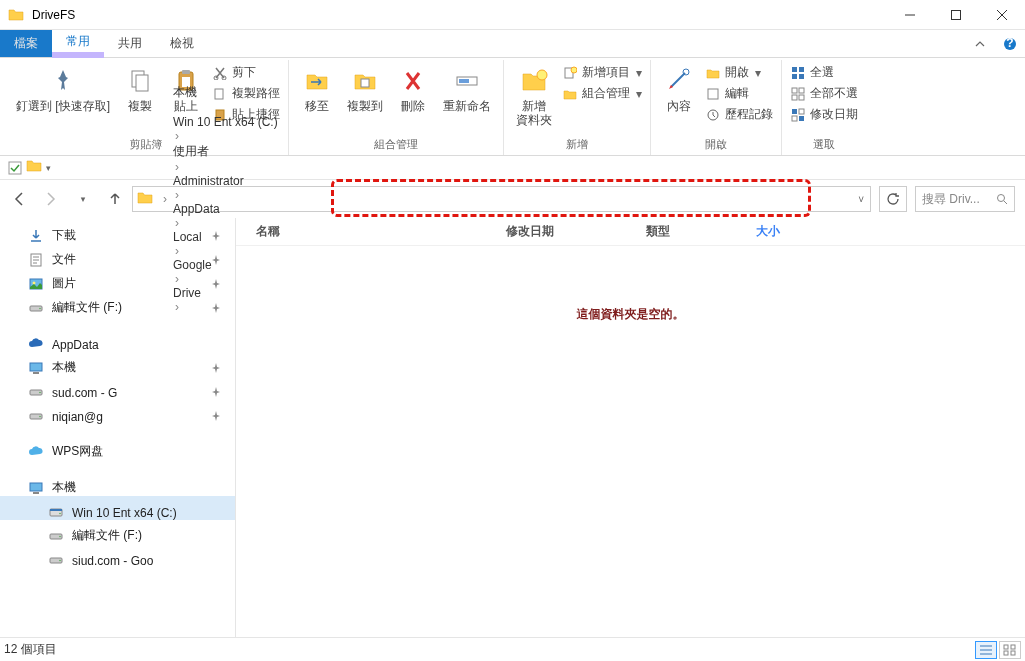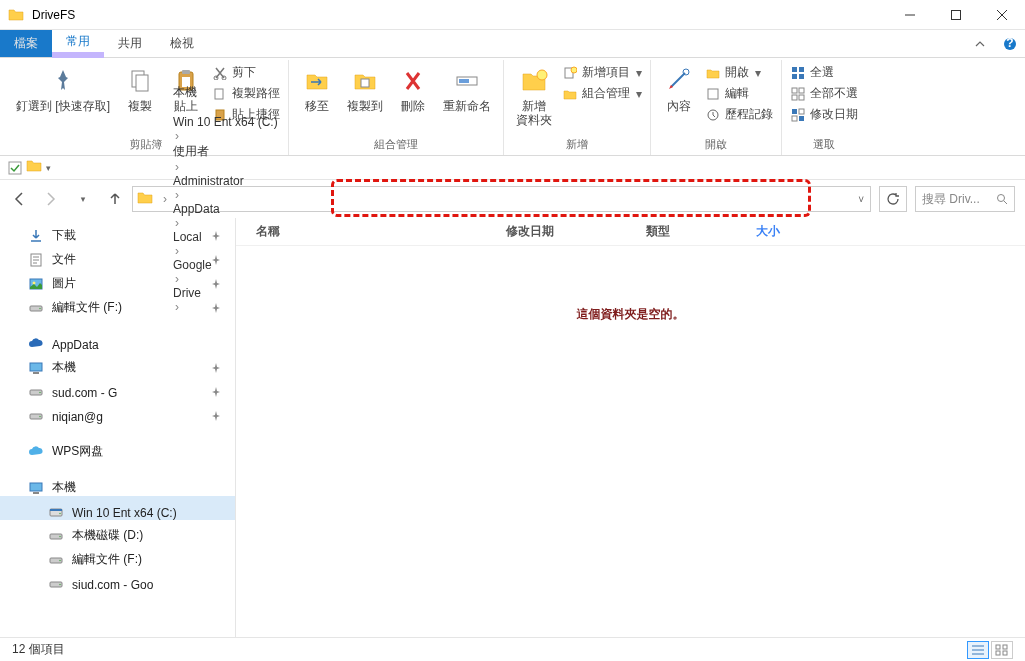--- a/index.html
+++ b/index.html
@@ -62,21 +62,21 @@
 
 .content { flex: 1; display: flex; flex-direction: column; font-weight: bold; }
 .columns { height: 28px; display: flex; align-items: center; color: #555; padding-left: 20px; border-bottom: 1px solid #f0f0f0; }
 .col-name { width: 250px; }
 .col-date { width: 140px; }
 .col-type { width: 110px; }
 .col-size { width: 80px; color: #3b82f6; }
 .empty-msg { flex: 1; display: flex; justify-content: center; padding-top: 60px; color: #7f1d1d; }
 
 
-.statusbar { height: 24px; border-top: 1px solid #e5e5e5; display: flex; align-items: center; padding: 0 12px; color: #333; }
+.statusbar { height: 24px; border-top: 1px solid #e5e5e5; display: flex; align-items: center; padding: 0 4px; color: #333; }
 .statusbar .sp { flex: 1; }
 .view-toggle { display: flex; gap: 2px; }
 .view-toggle .vt { width: 22px; height: 18px; border: 1px solid #ccc; display: flex; align-items: center; justify-content: center; }
 .view-toggle .vt.active { border-color: #3399ff; background: #e8f2fc; }
 
 .folder-svg { fill: #ffcf4b; stroke: #e3a21a; stroke-width: 0.5; }
 .chev { stroke: #666; stroke-width: 1.2; fill: none; }
 </style>
 </head>
 <body>
@@ -531,29 +531,20 @@
         </span>
         <span>Win 10 Ent x64 (C:)</span>
       </div>
       <div class="side-item l2">
         <span class="ico-t">
           <svg width="16" height="16" viewBox="0 0 16 16">
             <rect x="2" y="6" width="12" height="5" rx="1" fill="#ccc" stroke="#888"></rect>
             <circle cx="12" cy="8.5" r="0.8" fill="#5a5"></circle>
           </svg>
         </span>
-        <span>本機磁碟 (D:)</span>
-      </div>
-      <div class="side-item l2">
-        <span class="ico-t">
-          <svg width="16" height="16" viewBox="0 0 16 16">
-            <rect x="2" y="6" width="12" height="5" rx="1" fill="#ccc" stroke="#888"></rect>
-            <circle cx="12" cy="8.5" r="0.8" fill="#5a5"></circle>
-          </svg>
-        </span>
         <span>編輯文件 (F:)</span>
       </div>
       <div class="side-item l2">
         <span class="ico-t">
           <svg width="16" height="16" viewBox="0 0 16 16">
             <rect x="2" y="6" width="12" height="5" rx="1" fill="#ccc" stroke="#888"></rect>
             <circle cx="12" cy="8.5" r="0.8" fill="#5a5"></circle>
           </svg>
         </span>
         <span>si‎‎‎‎‎‎‎‎‎‎‎‎‎ud.com - Goo‎</span>

